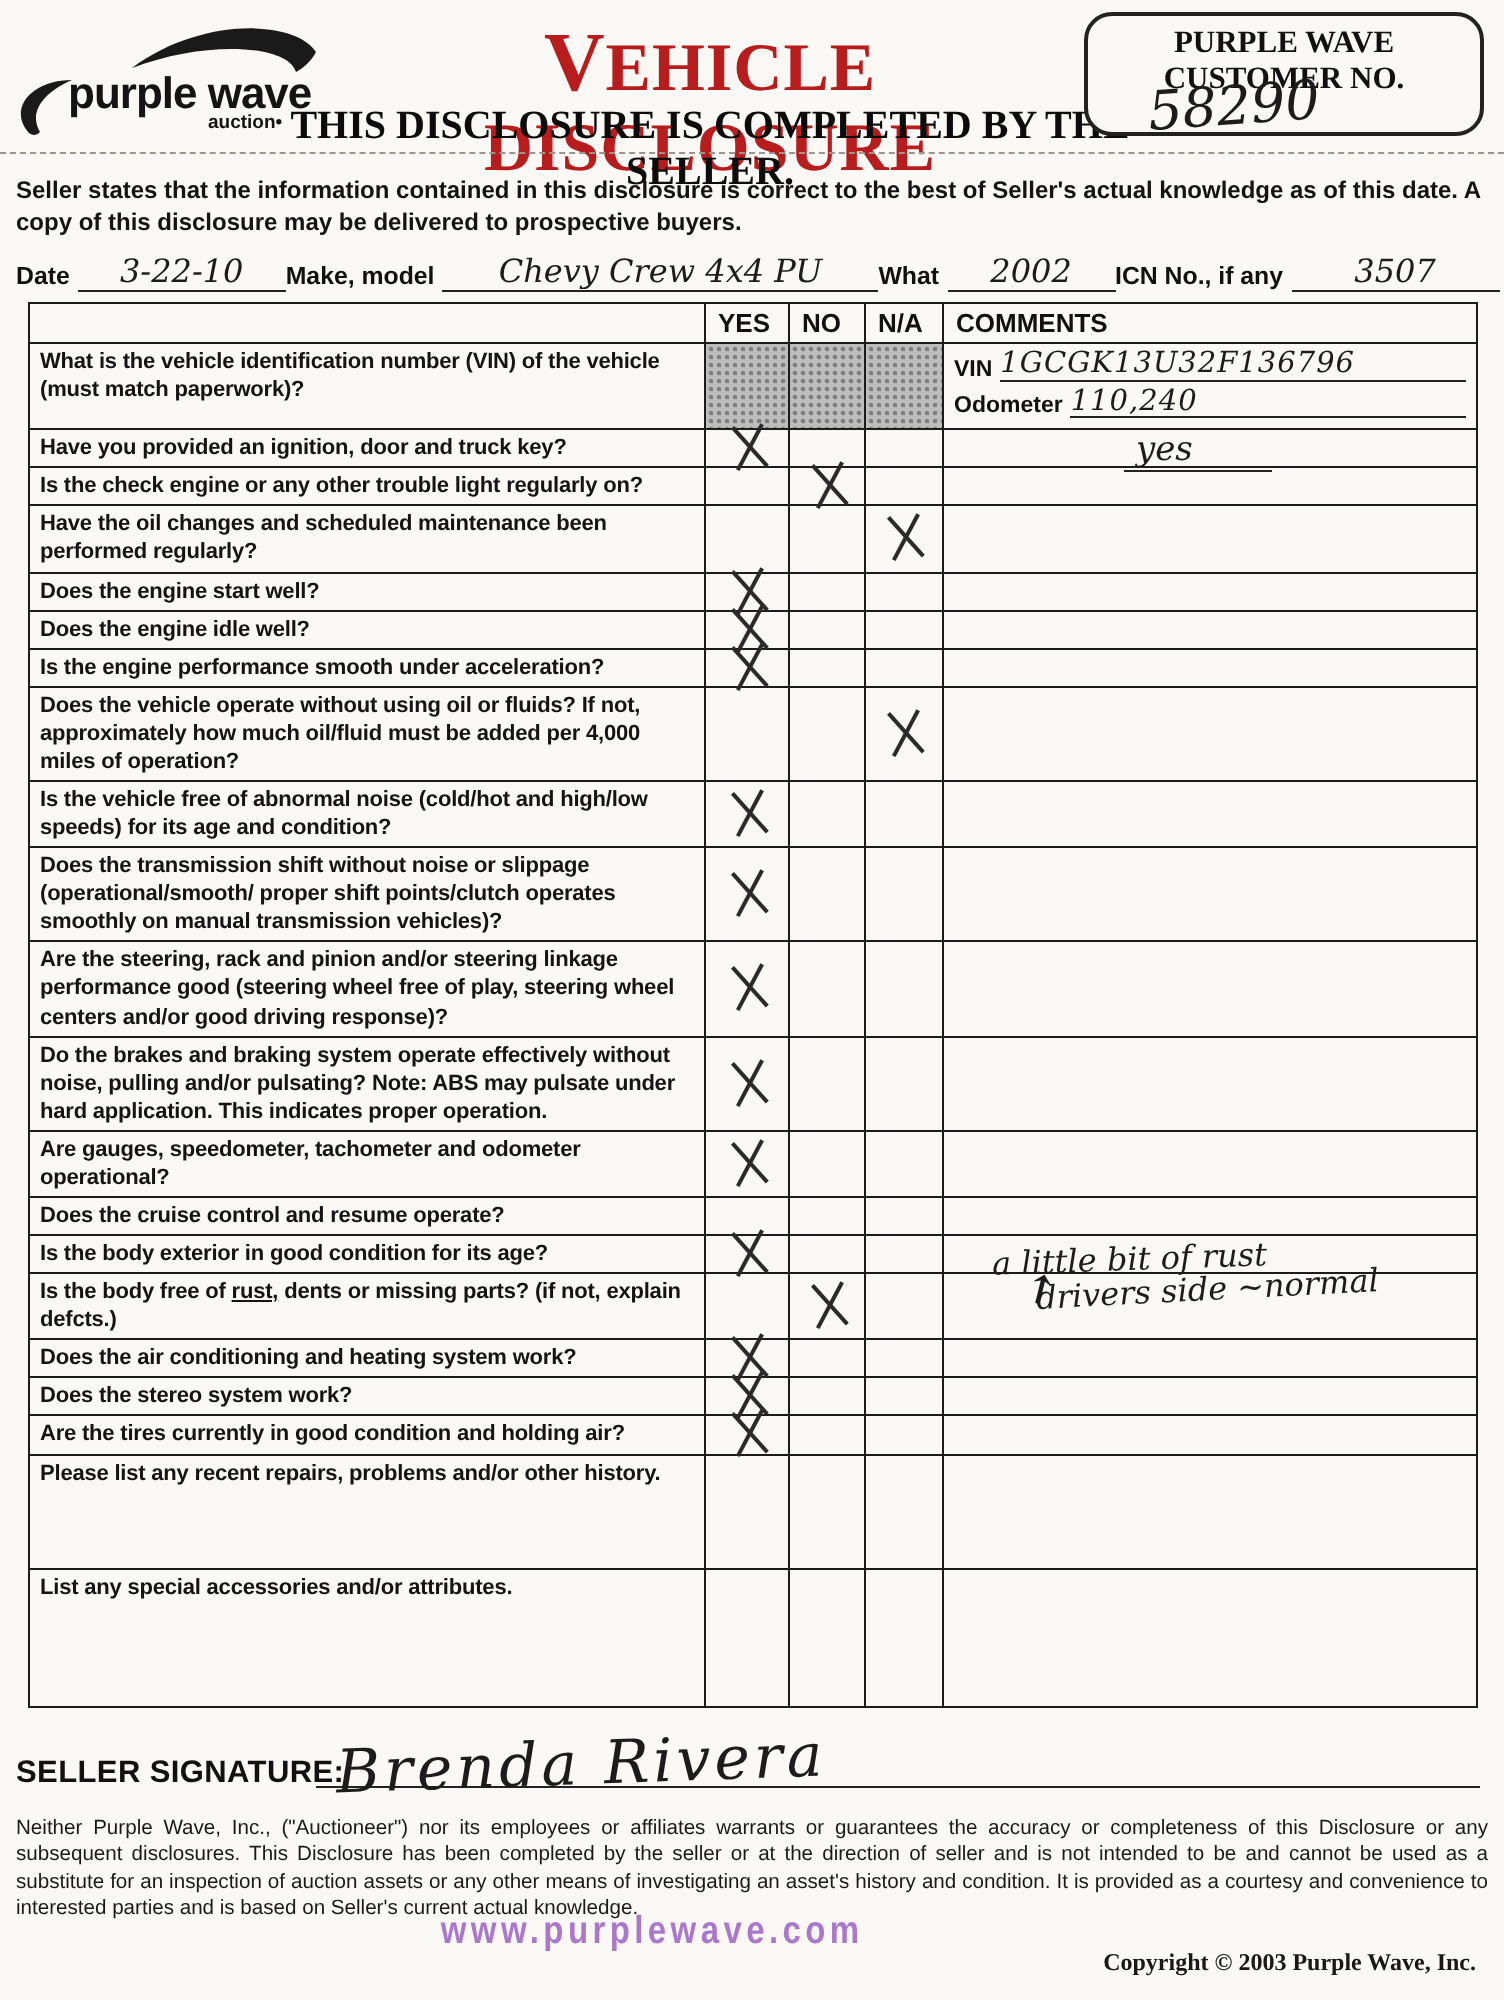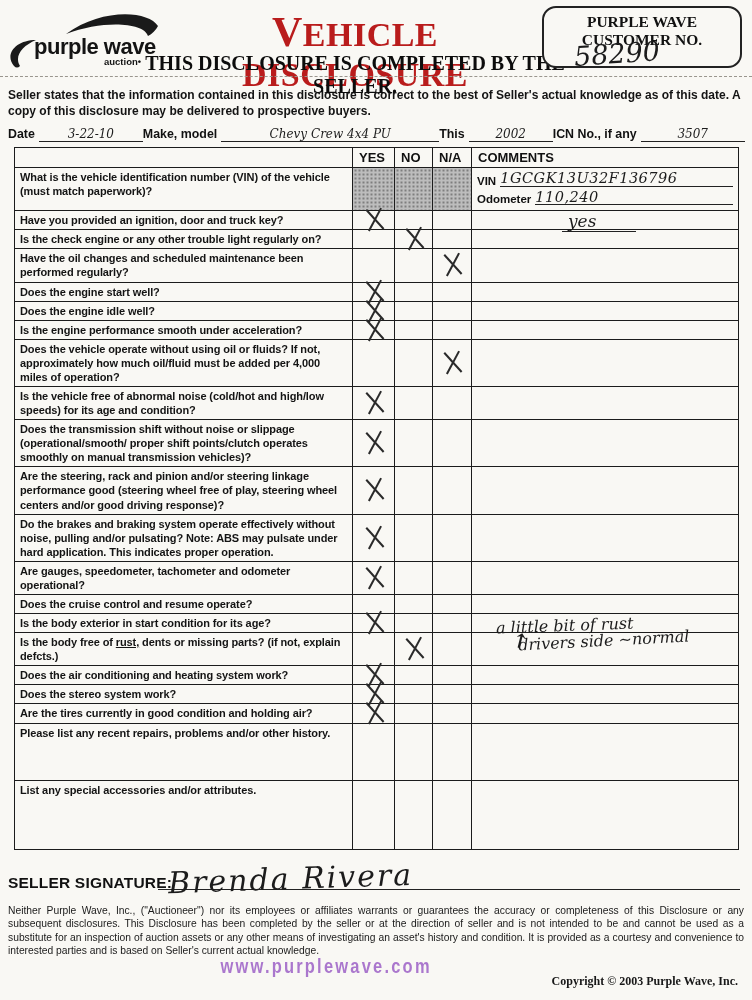--- a/index.html
+++ b/index.html
@@ -22,21 +22,21 @@
            font-size:15.5px;line-height:1.15;padding-top:5px;box-sizing:border-box;background:#f9f8f4;}
   .custbox .cust-val{position:absolute;left:30px;top:30px;font-size:27px;transform:rotate(-4deg);}
   
   .hw{font-family:"DejaVu Serif",serif;font-style:italic;font-weight:400;color:#1c1c1c;}
   
   .ruletop{position:absolute;left:0;top:76px;width:100%;border-top:1px dashed #9a968e;}
   .intro{margin:10px 8px 0 8px;font-size:12px;font-weight:700;line-height:1.3;color:#141414;}
   
   .dateline{display:flex;align-items:flex-end;margin:8px 8px 0 8px;font-size:12.4px;font-weight:700;white-space:nowrap;}
   .dl-lab{margin-right:4px;}
-  .dl-val{border-bottom:1.3px solid #222;text-align:center;font-size:12px;line-height:1;padding:0 4px 1px 4px;transform:translateY(1px);}
+  .dl-val{border-bottom:1.3px solid #222;text-align:center;font-size:16px;line-height:1;padding:0 4px 1px 4px;transform:translateY(1px);}
   .w-date{min-width:96px;} .w-make{min-width:210px;} .w-year{min-width:76px;} .w-icn{min-width:96px;}
   .dl-gap{width:14px;}
   
   table.disc{border-collapse:collapse;margin:6px 0 0 14px;width:724px;table-layout:fixed;}
   table.disc col.cq{width:338px;} table.disc col.cy{width:42px;} table.disc col.cn{width:38px;}
   table.disc col.cna{width:39px;} table.disc col.cc{width:267px;}
   table.disc th,table.disc td{border:1.6px solid #1c1c1c;padding:2px 5px;vertical-align:top;overflow:visible;}
   table.disc th{font-size:13px;text-align:left;padding:2px 6px;background:transparent;}
   th.qhead{border-left:none;border-top:none;background:transparent;}
   td.q{font-size:11px;font-weight:700;line-height:1.28;color:#141414;letter-spacing:-.1px;}
@@ -97,21 +97,21 @@
 
   <p class="intro">Seller states that the information contained in this disclosure is correct to the best of Seller's actual knowledge as of this date. A copy of this disclosure may be delivered to prospective buyers.</p>
 
   <div class="dateline">
     <span class="dl-lab">Date</span>
     <span class="dl-val hw w-date">3-22-10</span>
     <span class="dl-gap"></span>
     <span class="dl-lab">Make, model</span>
     <span class="dl-val hw w-make">Chevy Crew 4x4 PU</span>
     <span class="dl-gap"></span>
-    <span class="dl-lab">This</span>
+    <span class="dl-lab">What</span>
     <span class="dl-val hw w-year">2002</span>
     <span class="dl-gap"></span>
     <span class="dl-lab">ICN No., if any</span>
     <span class="dl-val hw w-icn">3507</span>
   </div>
 
   <table class="disc">
     <colgroup>
         <col class="cq">
         <col class="cy">
@@ -256,21 +256,21 @@
           <td class="cm"></td>
         </tr>
         <tr>
           <td class="q">Does the cruise control and resume operate?</td>
           <td class="c"></td>
           <td class="c"></td>
           <td class="c"></td>
           <td class="cm"></td>
         </tr>
         <tr>
-          <td class="q">Is the body exterior in start condition for its age?</td>
+          <td class="q">Is the body exterior in good condition for its age?</td>
           <td class="c">
             <span class="xmark"></span>
           </td>
           <td class="c"></td>
           <td class="c"></td>
           <td class="cm">
             <div class="hw note rust1">a little bit of rust</div>
             <div class="hw note rust2">drivers side ~normal</div>
           </td>
         </tr>

